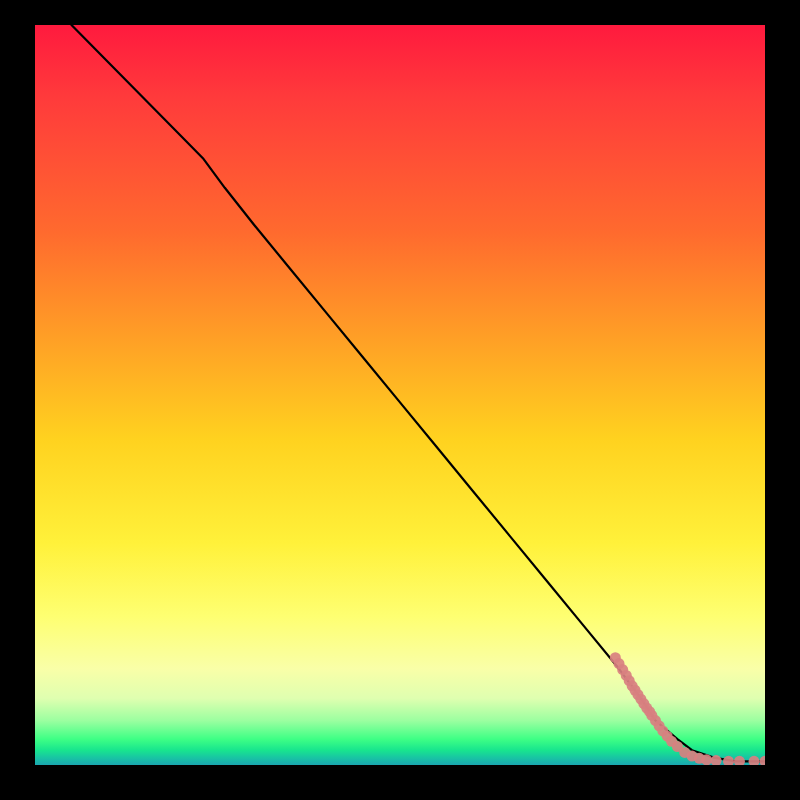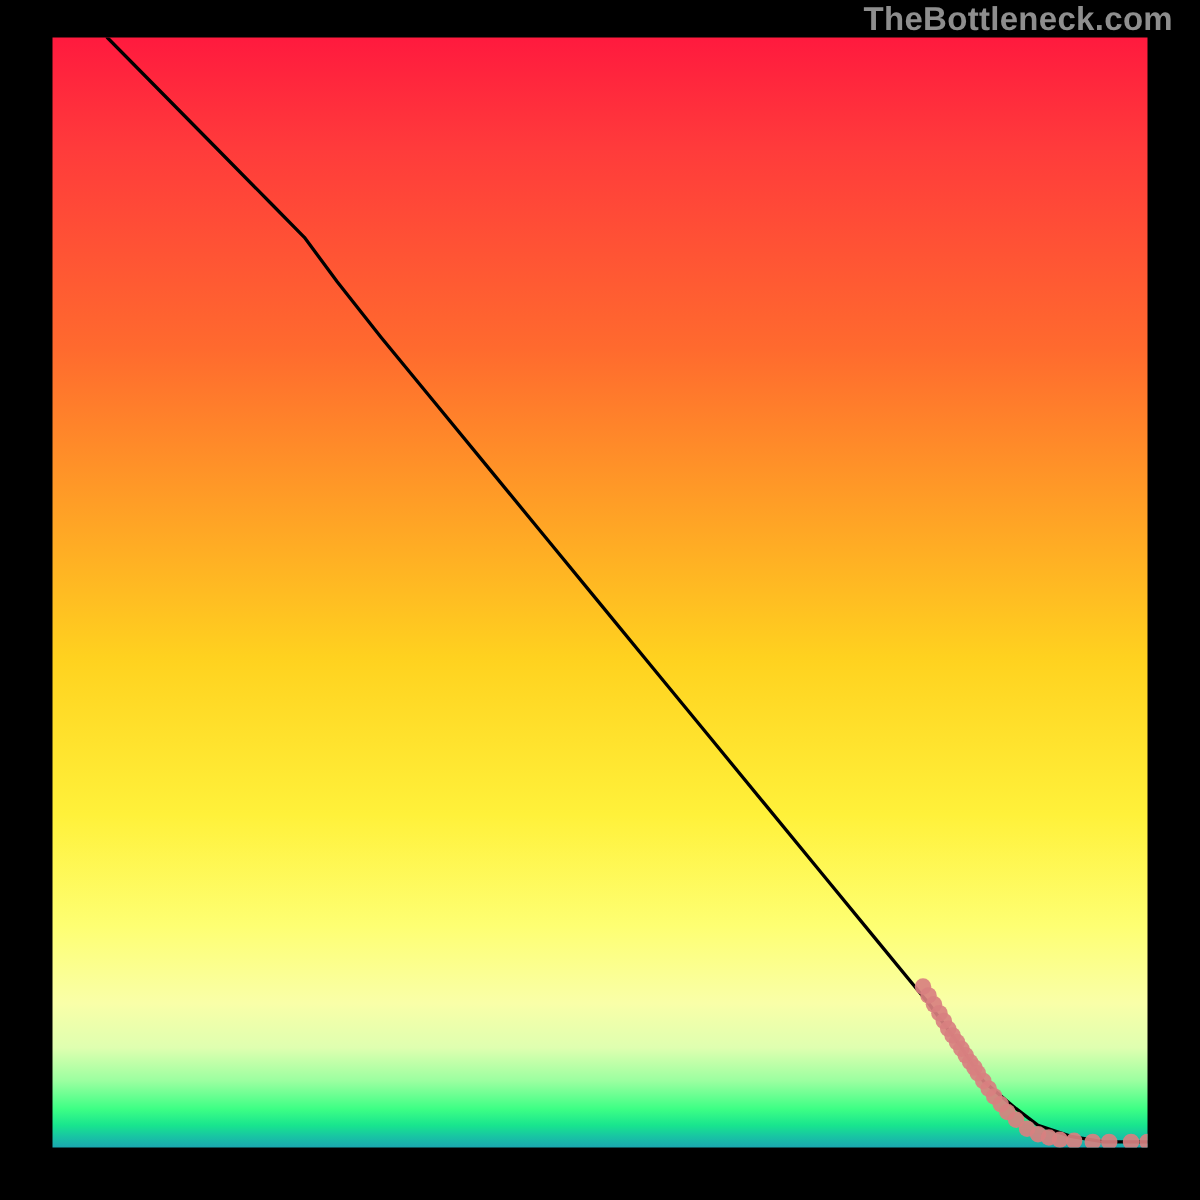--- a/index.html
+++ b/index.html
@@ -60,21 +60,20 @@
     position: absolute;
     inset: 0;
     width: 100%;
     height: 100%;
   }
 </style>
 </head>
 <body>
 
 <div class="wrap">
-  <div class="watermark">TheBottleneck.com</div>
   <div class="plot">
     <div class="gradient"></div>
     <svg class="overlay" viewBox="0 0 730 740" preserveAspectRatio="none">
       <g id="curve-layer">
           <path d="M36.50 0.00 L73.00 37.00 L109.50 74.00 L146.00 111.00 L167.90 133.20 L189.80 162.80 L219.00 199.80 L255.50 244.20 L292.00 288.60 L328.50 333.00 L365.00 377.40 L401.50 421.80 L438.00 466.20 L474.50 510.60 L511.00 555.00 L547.50 599.40 L584.00 643.80 L605.90 673.40 L620.50 695.60 L642.40 714.10 L657.00 725.20 L678.90 732.60 L700.80 736.30 L730.00 736.30" fill="none" stroke="#000000" stroke-width="2.2" stroke-linejoin="round" stroke-linecap="round"></path>
         </g>
       <g id="points-layer">
           <circle cx="580.35" cy="632.70" r="5.5" fill="#d88080" fill-opacity="0.92"></circle>
           <circle cx="584.00" cy="638.62" r="5.5" fill="#d88080" fill-opacity="0.92"></circle>
           <circle cx="587.65" cy="644.54" r="5.5" fill="#d88080" fill-opacity="0.92"></circle>

